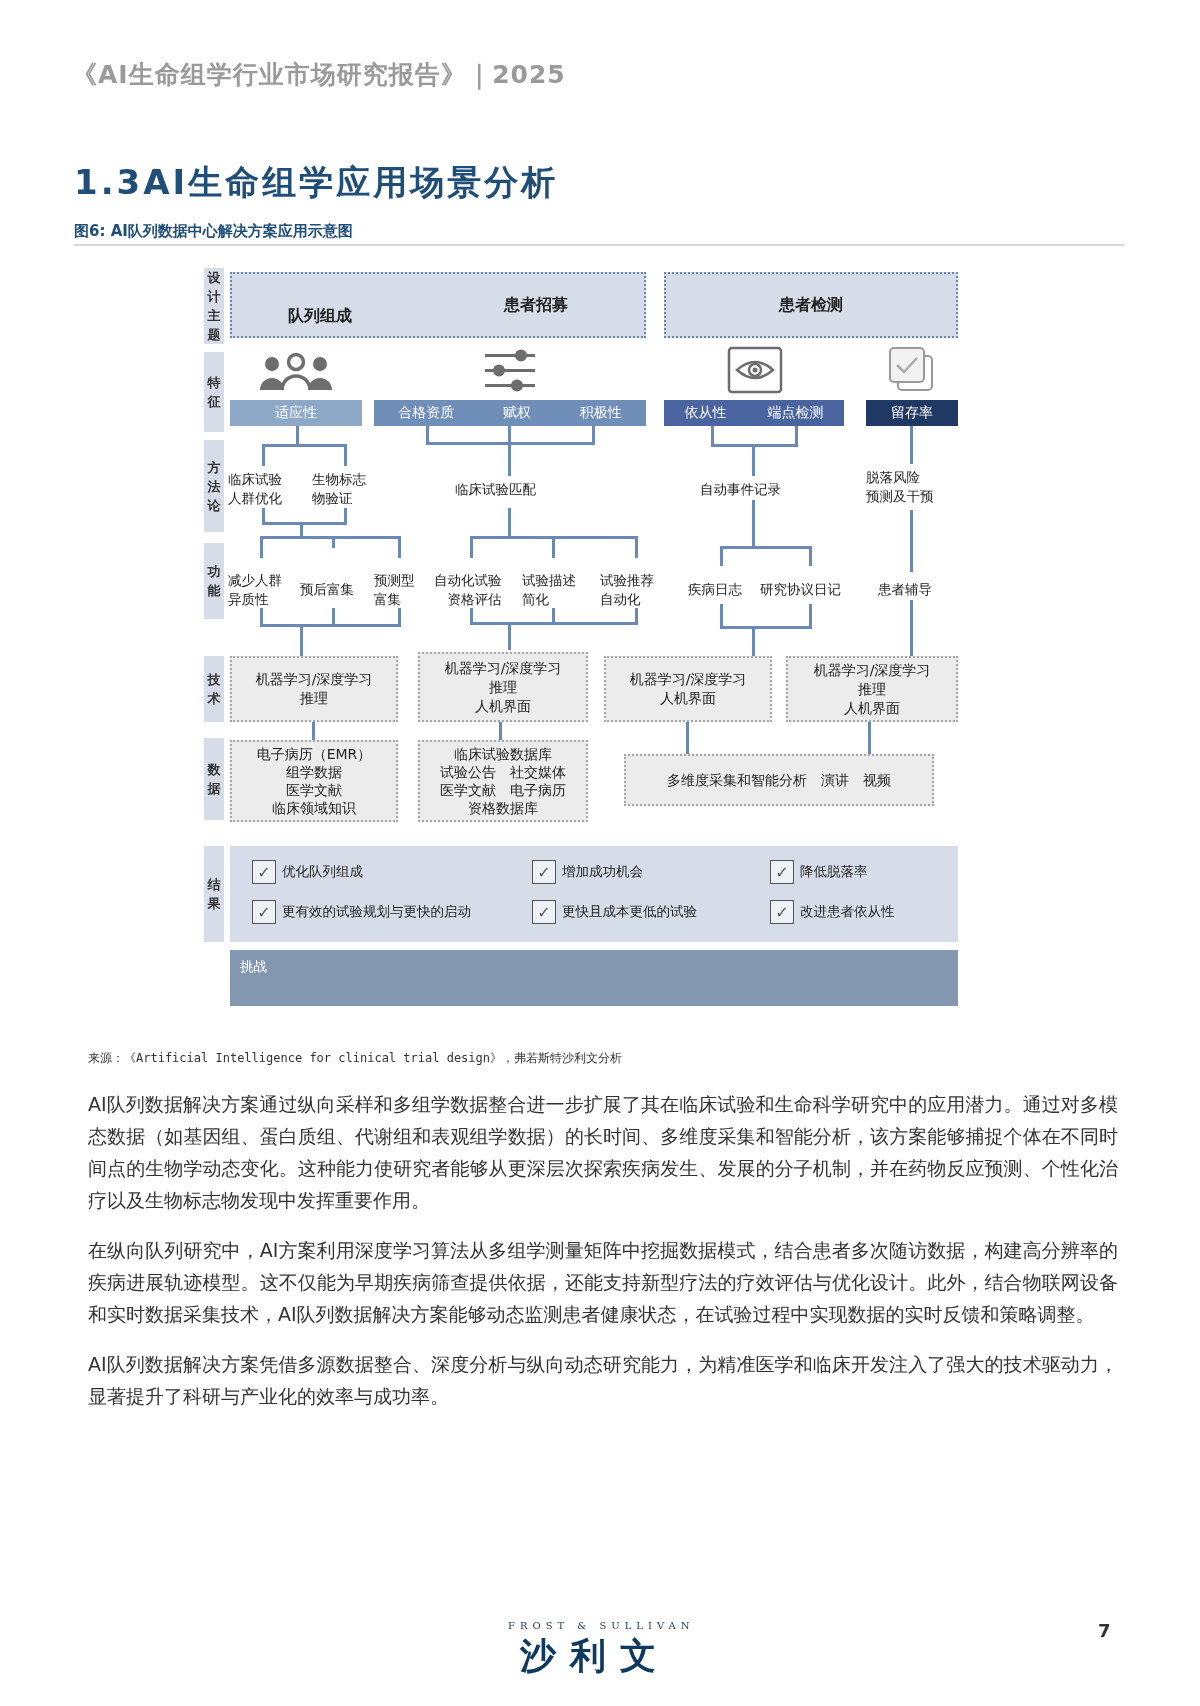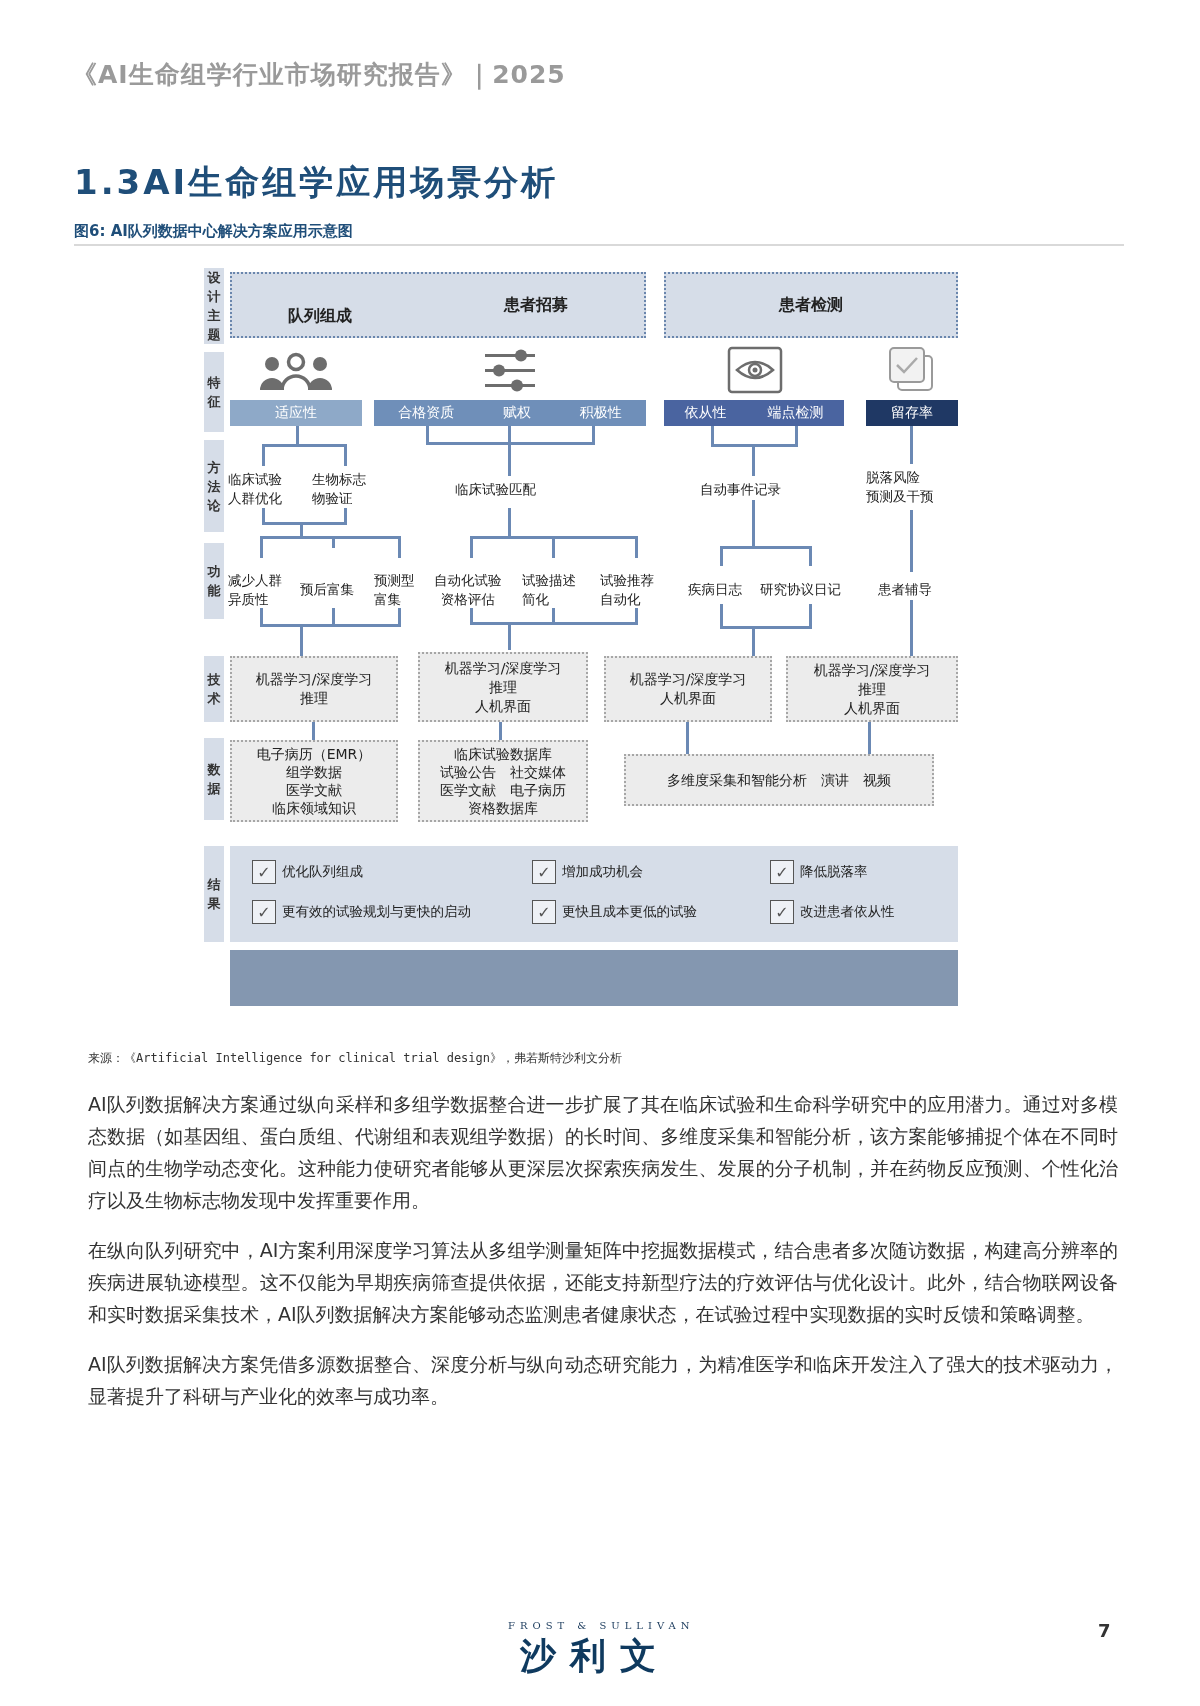--- a/index.html
+++ b/index.html
@@ -193,21 +193,21 @@
 
   <div class="abs node-text" style="left:228px;top:571px;text-align:left;">
     <div>减少人群</div>
     <div>异质性</div>
   </div>
   <div class="abs node-text" style="left:300px;top:580px;">预后富集</div>
   <div class="abs node-text" style="left:374px;top:571px;text-align:left;">
     <div>预测型</div>
     <div>富集</div>
   </div>
-  <div class="abs node-text" style="left:434px;top:571px;text-align:center;">
+  <div class="abs node-text" style="left:434px;top:571px;text-align:right;">
     <div>自动化试验</div>
     <div>资格评估</div>
   </div>
   <div class="abs node-text" style="left:522px;top:571px;text-align:left;">
     <div>试验描述</div>
     <div>简化</div>
   </div>
   <div class="abs node-text" style="left:600px;top:571px;text-align:left;">
     <div>试验推荐</div>
     <div>自动化</div>
@@ -296,20 +296,21 @@
       <span class="check-box">✓</span>
       <span>更快且成本更低的试验</span>
     </div>
     <div class="abs result-item" style="left:540px;top:54px;">
       <span class="check-box">✓</span>
       <span>改进患者依从性</span>
     </div>
   </div>
 
   <div class="abs challenge-box">
+    <div>挑战</div>
   </div>
 </div>
 
 <div class="abs source">来源：《Artificial Intelligence for clinical trial design》，弗若斯特沙利文分析</div>
 
 <p class="abs para" style="top:1088px;">AI队列数据解决方案通过纵向采样和多组学数据整合进一步扩展了其在临床试验和生命科学研究中的应用潜力。通过对多模态数据（如基因组、蛋白质组、代谢组和表观组学数据）的长时间、多维度采集和智能分析，该方案能够捕捉个体在不同时间点的生物学动态变化。这种能力使研究者能够从更深层次探索疾病发生、发展的分子机制，并在药物反应预测、个性化治疗以及生物标志物发现中发挥重要作用。</p>
 <p class="abs para" style="top:1234px;">在纵向队列研究中，AI方案利用深度学习算法从多组学测量矩阵中挖掘数据模式，结合患者多次随访数据，构建高分辨率的疾病进展轨迹模型。这不仅能为早期疾病筛查提供依据，还能支持新型疗法的疗效评估与优化设计。此外，结合物联网设备和实时数据采集技术，AI队列数据解决方案能够动态监测患者健康状态，在试验过程中实现数据的实时反馈和策略调整。</p>
 <p class="abs para" style="top:1348px;">AI队列数据解决方案凭借多源数据整合、深度分析与纵向动态研究能力，为精准医学和临床开发注入了强大的技术驱动力，显著提升了科研与产业化的效率与成功率。</p>
 
 <div class="abs logo-en">FROST &amp; SULLIVAN</div>

